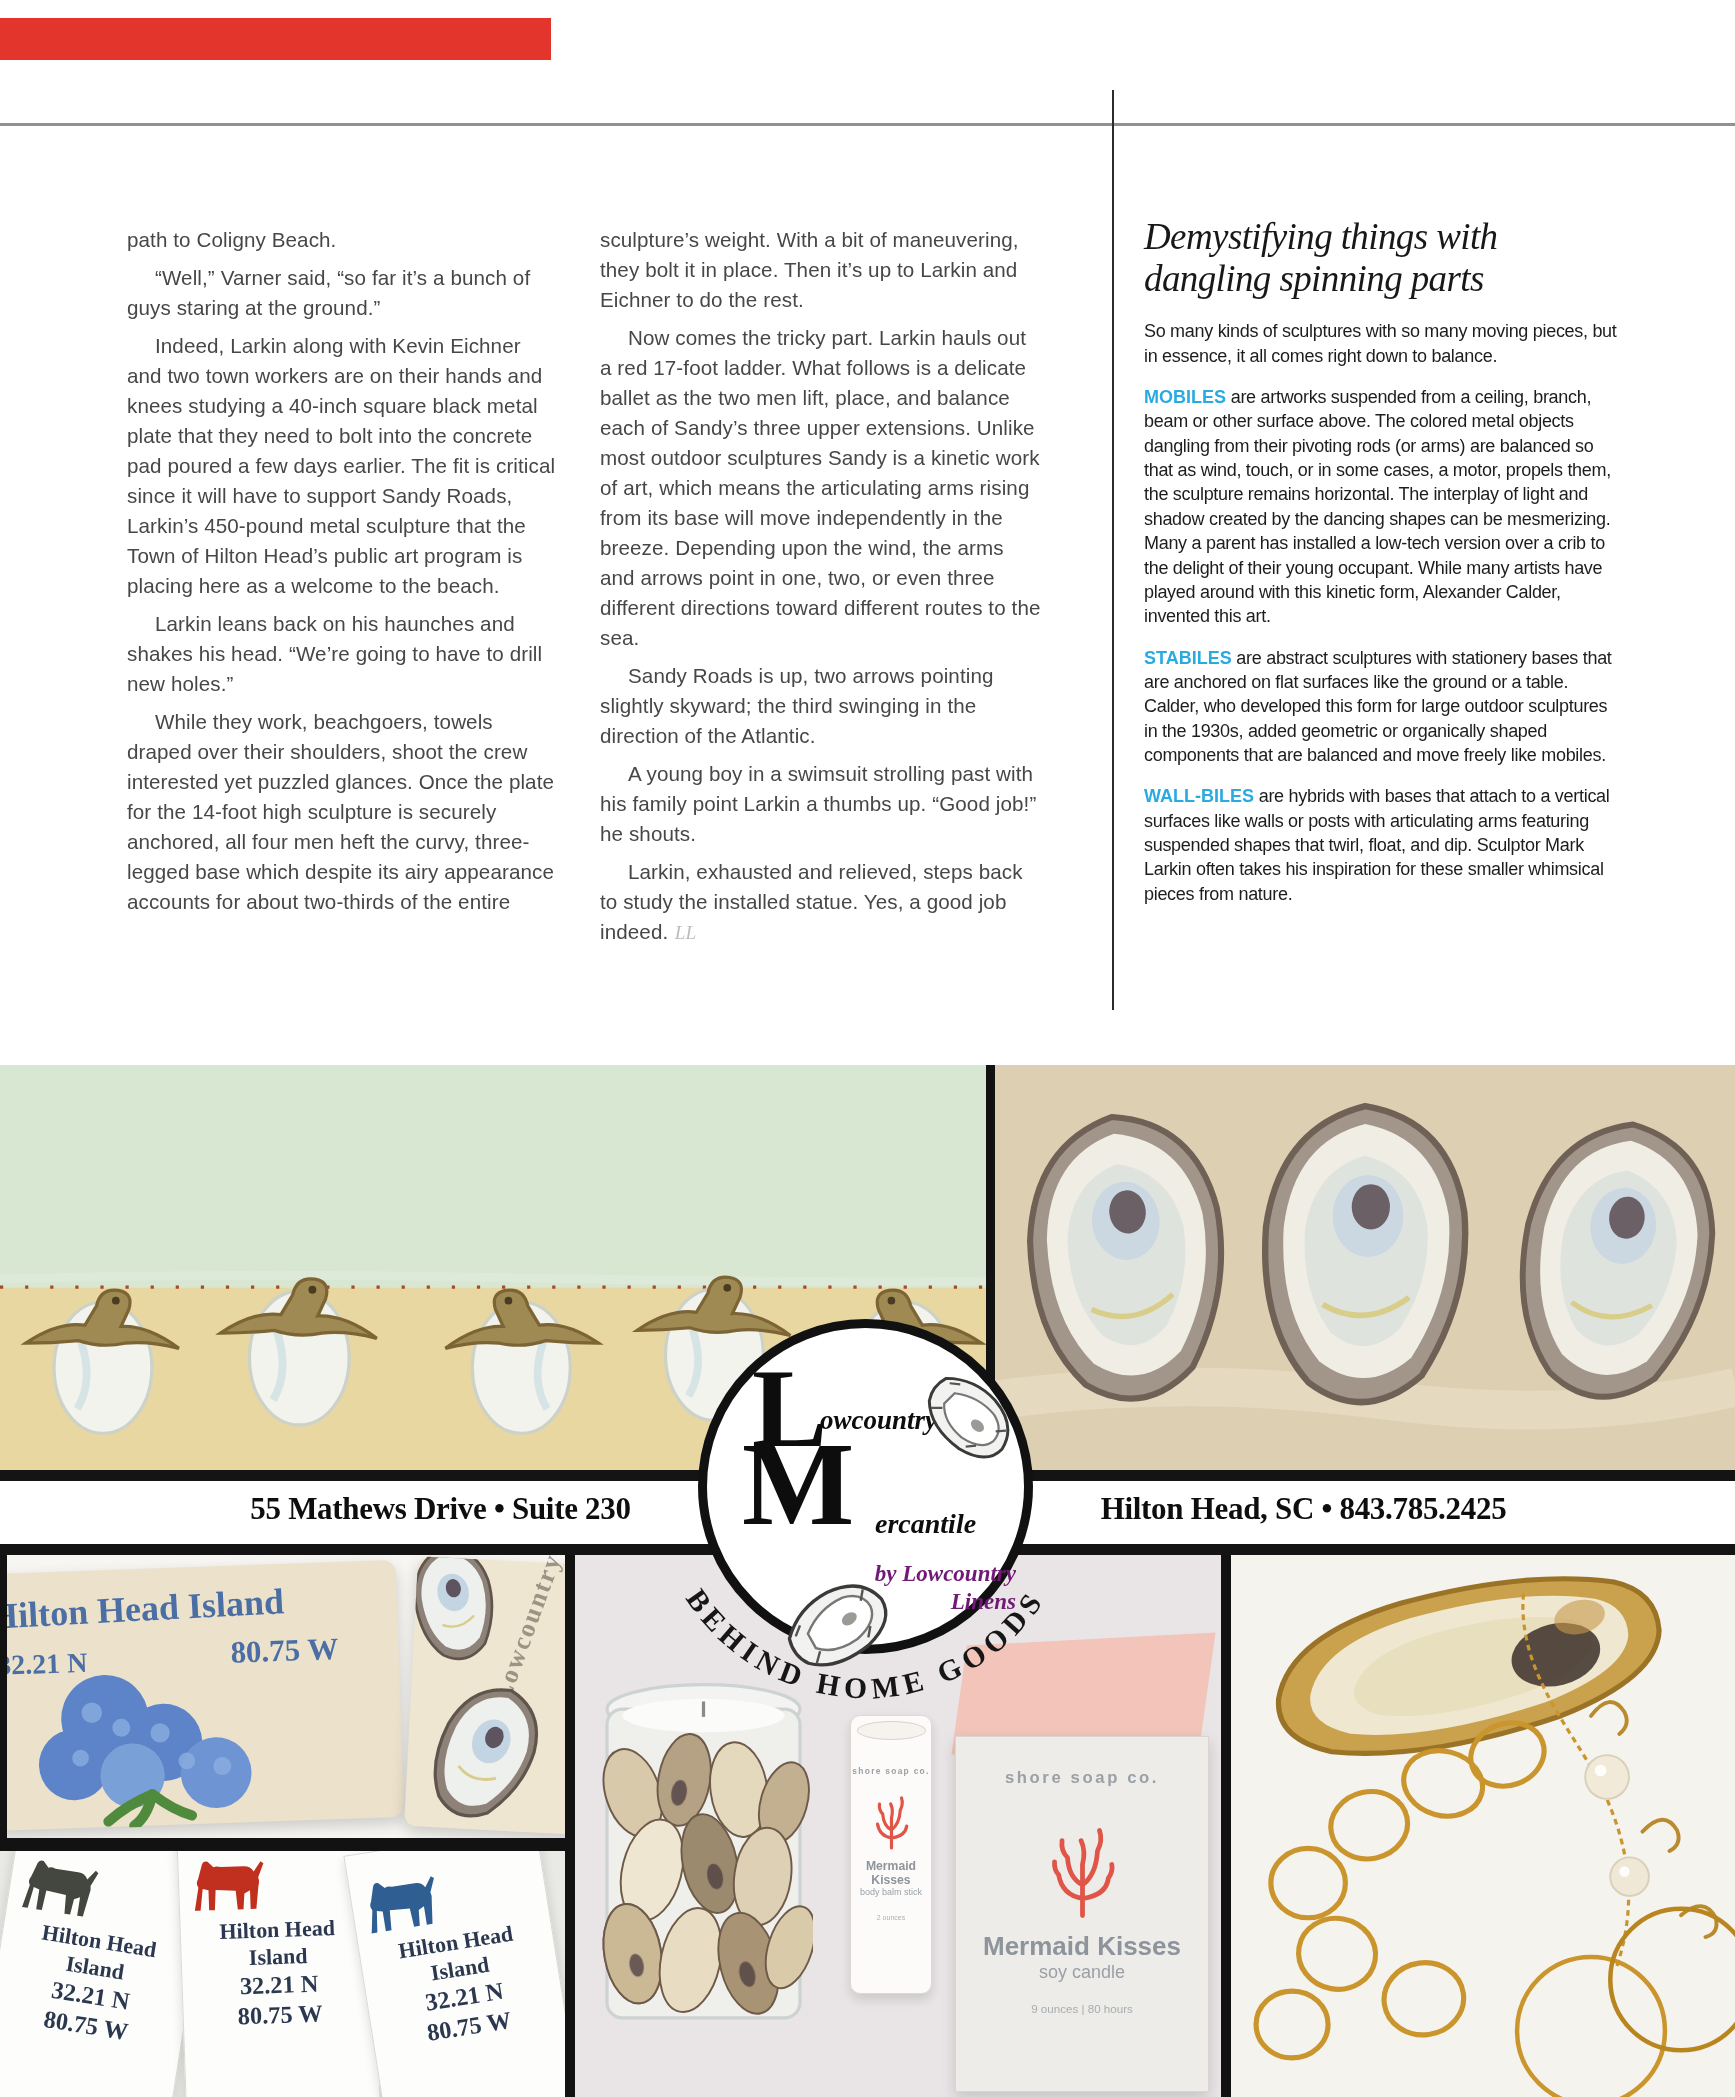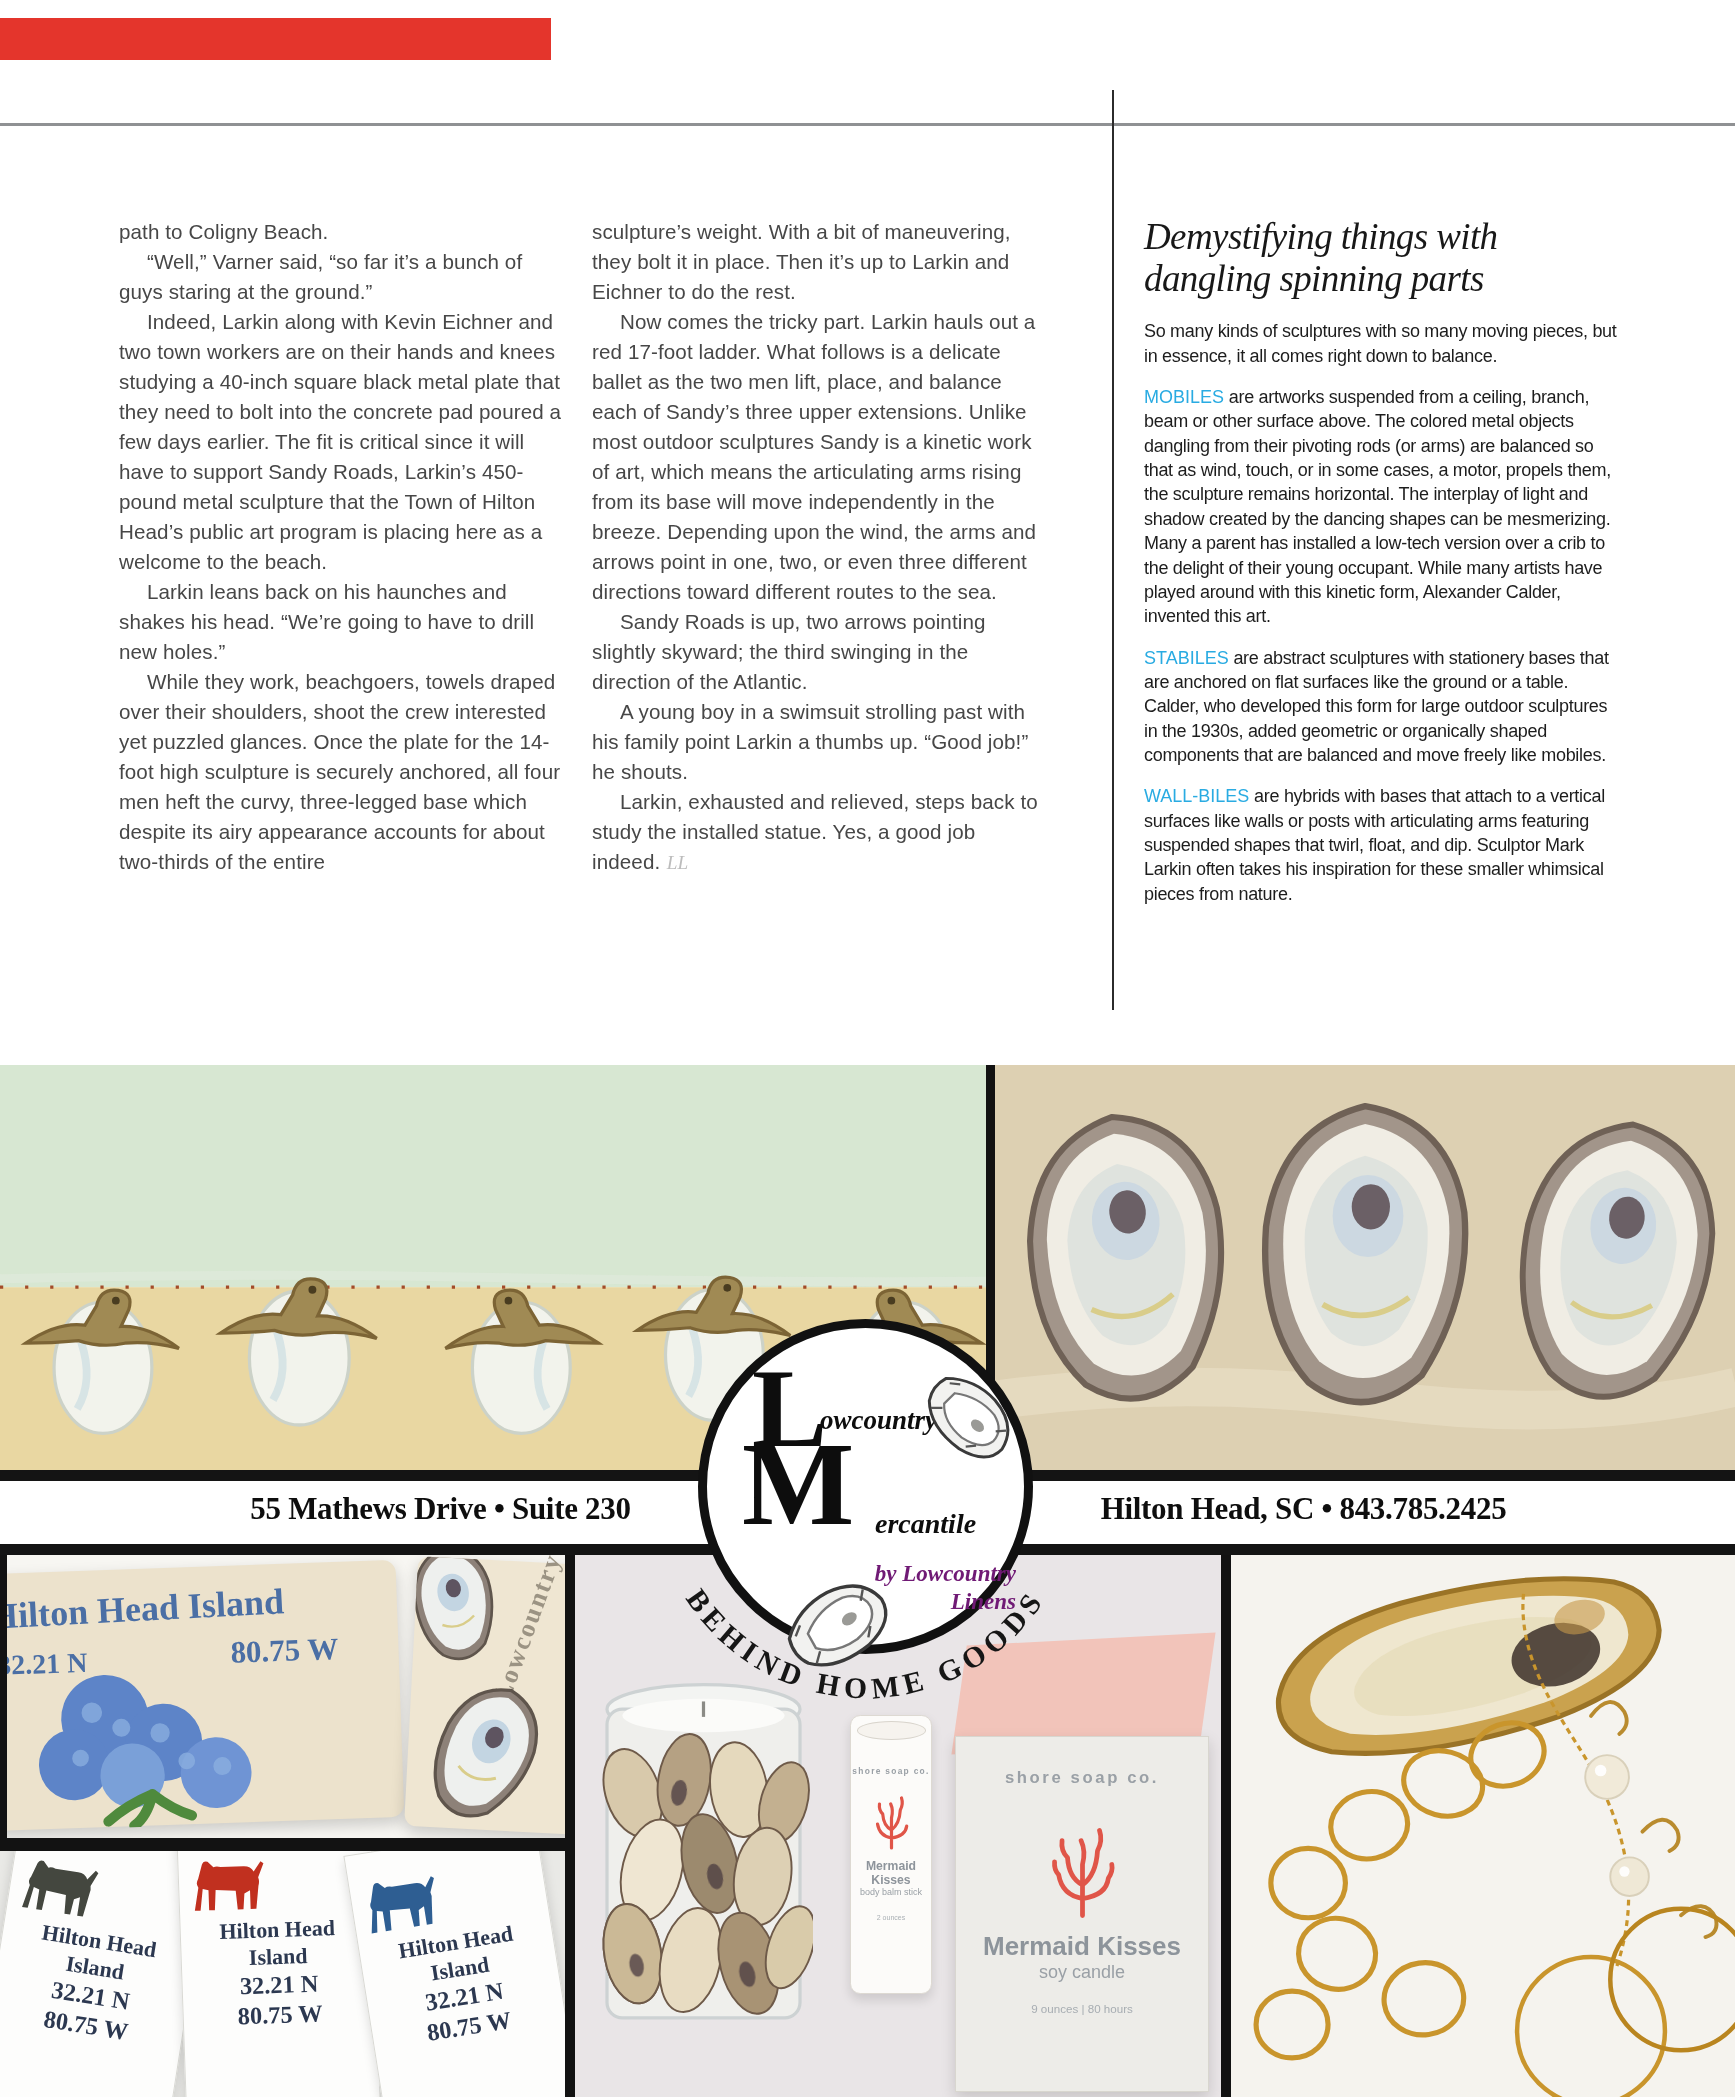--- a/index.html
+++ b/index.html
@@ -6,28 +6,28 @@
   .page{position:relative;width:1736px;height:2097px;background:#fff;overflow:hidden;
         font-family:"Liberation Sans",sans-serif;}
   
   .red-bar{position:absolute;left:0;top:18px;width:551px;height:42px;background:var(--red-bar,#e4352c);}
   .top-rule{position:absolute;left:0;top:123px;width:1736px;height:2.6px;background:#8f9193;}
   .sidebar-rule{position:absolute;left:1112px;top:90px;width:1.9px;height:920px;background:#2b2b2b;}
   
   .col{position:absolute;top:217px;font:300 20.6px/30px "Liberation Sans",sans-serif;color:#474747;letter-spacing:0.1px;}
   .col1{left:119px;width:450px;}
   .col2{left:592px;width:457px;}
-  .col p{margin:0;}
+  .col p{margin:8px;}
   .col p + p{text-indent:28px;}
   .endmark{font:italic 400 19.3px "Liberation Serif",serif;color:#bcbcbc;margin-left:6.4px;}
   
   .sidebar{position:absolute;left:1144px;top:216px;width:477px;}
   .sb-title{font:italic 500 37px/42px "Liberation Serif",serif;color:#181818;margin:0 0 19.3px;letter-spacing:-0.6px;}
   .sb-intro,.sb-def{font:400 18px/24.4px "Liberation Sans",sans-serif;color:#1d1d1d;margin:0 0 16.7px;letter-spacing:-0.3px;}
-  .term{font-weight:400;color:var(--term-blue,#29abe2);letter-spacing:0;}
+  .term{font-weight:700;color:var(--term-blue,#29abe2);letter-spacing:0;}
   
   .ad{position:absolute;left:0;top:1065px;width:1736px;height:1033px;}
   .painting{position:absolute;top:0;height:407px;overflow:hidden;}
   .turtles{left:0;width:986px;}
   .pdiv{position:absolute;left:986px;top:0;width:9.7px;height:407px;background:#121212;}
   .oysterspaint{left:995px;width:741px;}
   .band-black{position:absolute;left:0;width:1736px;background:#141414;}
   .b1{top:405px;height:11px;}
   .b2{top:479px;height:11px;}
   .white-band{position:absolute;left:0;top:416px;width:1736px;height:62px;background:#fff;z-index:2;}

